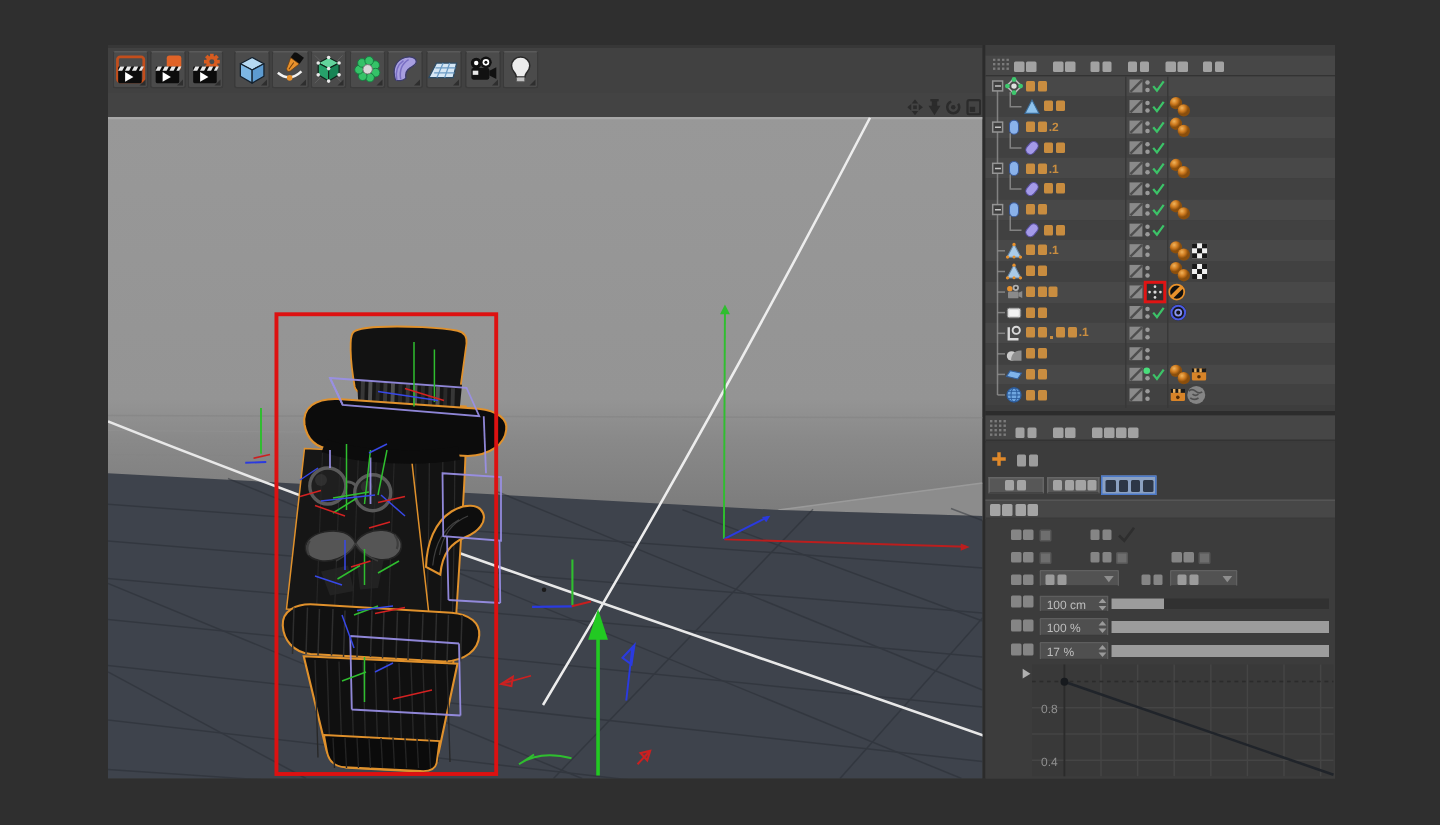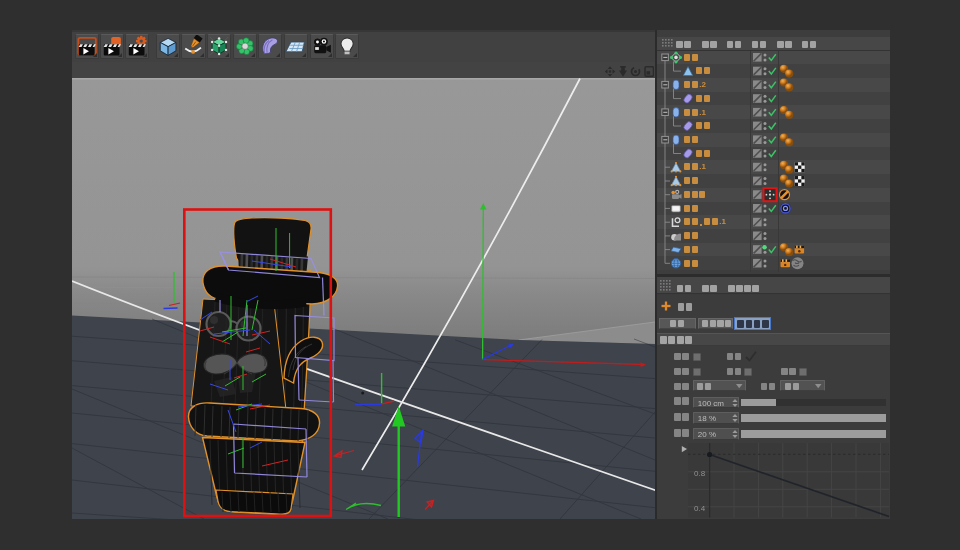--- a/index.html
+++ b/index.html
@@ -859,32 +859,32 @@
 <svg class="a" style="left:731.5px;top:398.6px" width="6" height="8" viewBox="0 0 6 8">
     <path d="M3,0 L5.6,3 L0.4,3 Z" fill="#9a9a9a"></path>
     <path d="M3,8 L5.6,5 L0.4,5 Z" fill="#9a9a9a"></path>
   </svg>
 <div class="a" style="left:740.5px;top:398.8px;width:145.5px;height:7px;background:#313131"></div>
 <div class="a" style="left:740.5px;top:398.6px;width:35px;height:7.4px;background:#9c9c9c"></div>
 <div class="cj" style="left:674.1px;top:413px;gap:1.6px;filter:blur(0.45px);opacity:0.72">
     <i style="width:6.5px;height:7.5px;background:#a2a2a2"></i>
     <i style="width:6.5px;height:7.5px;background:#a2a2a2"></i>
   </div>
-<div style="position:absolute;left:692.8px;top:412.2px;width:46.4px;height:11.5px;background:#4f4f4f;border:1px solid #5e5e5e;border-bottom-color:#3a3a3a;border-radius:1px;font-size:8px;line-height:11px;color:#bdbdbd;padding-left:4px">18 %</div>
+<div style="position:absolute;left:692.8px;top:412.2px;width:46.4px;height:11.5px;background:#4f4f4f;border:1px solid #5e5e5e;border-bottom-color:#3a3a3a;border-radius:1px;font-size:8px;line-height:11px;color:#bdbdbd;padding-left:4px">100 %</div>
 <svg class="a" style="left:731.5px;top:414.2px" width="6" height="8" viewBox="0 0 6 8">
     <path d="M3,0 L5.6,3 L0.4,3 Z" fill="#9a9a9a"></path>
     <path d="M3,8 L5.6,5 L0.4,5 Z" fill="#9a9a9a"></path>
   </svg>
 <div class="a" style="left:740.5px;top:414.4px;width:145.5px;height:7px;background:#313131"></div>
 <div class="a" style="left:740.5px;top:414.2px;width:145.5px;height:7.4px;background:#9c9c9c"></div>
 <div class="cj" style="left:674.1px;top:429px;gap:1.6px;filter:blur(0.45px);opacity:0.72">
     <i style="width:6.5px;height:7.5px;background:#a2a2a2"></i>
     <i style="width:6.5px;height:7.5px;background:#a2a2a2"></i>
   </div>
-<div style="position:absolute;left:692.8px;top:428.2px;width:46.4px;height:11.5px;background:#4f4f4f;border:1px solid #5e5e5e;border-bottom-color:#3a3a3a;border-radius:1px;font-size:8px;line-height:11px;color:#bdbdbd;padding-left:4px">20 %</div>
+<div style="position:absolute;left:692.8px;top:428.2px;width:46.4px;height:11.5px;background:#4f4f4f;border:1px solid #5e5e5e;border-bottom-color:#3a3a3a;border-radius:1px;font-size:8px;line-height:11px;color:#bdbdbd;padding-left:4px">17 %</div>
 <svg class="a" style="left:731.5px;top:430.2px" width="6" height="8" viewBox="0 0 6 8">
     <path d="M3,0 L5.6,3 L0.4,3 Z" fill="#9a9a9a"></path>
     <path d="M3,8 L5.6,5 L0.4,5 Z" fill="#9a9a9a"></path>
   </svg>
 <div class="a" style="left:740.5px;top:430.4px;width:145.5px;height:7px;background:#313131"></div>
 <div class="a" style="left:740.5px;top:430.2px;width:145.5px;height:7.4px;background:#9c9c9c"></div>
 <svg class="a" style="left:681px;top:442px" width="209" height="77" viewBox="681 442 209 77">
     <path d="M681.8,445.9 L687,449.1 L681.8,452.3 Z" fill="#b0b0b0"></path>
     <rect x="688" y="443" width="201" height="74.5" fill="#393939"></rect>
     <g stroke="#454545" stroke-width="1">

